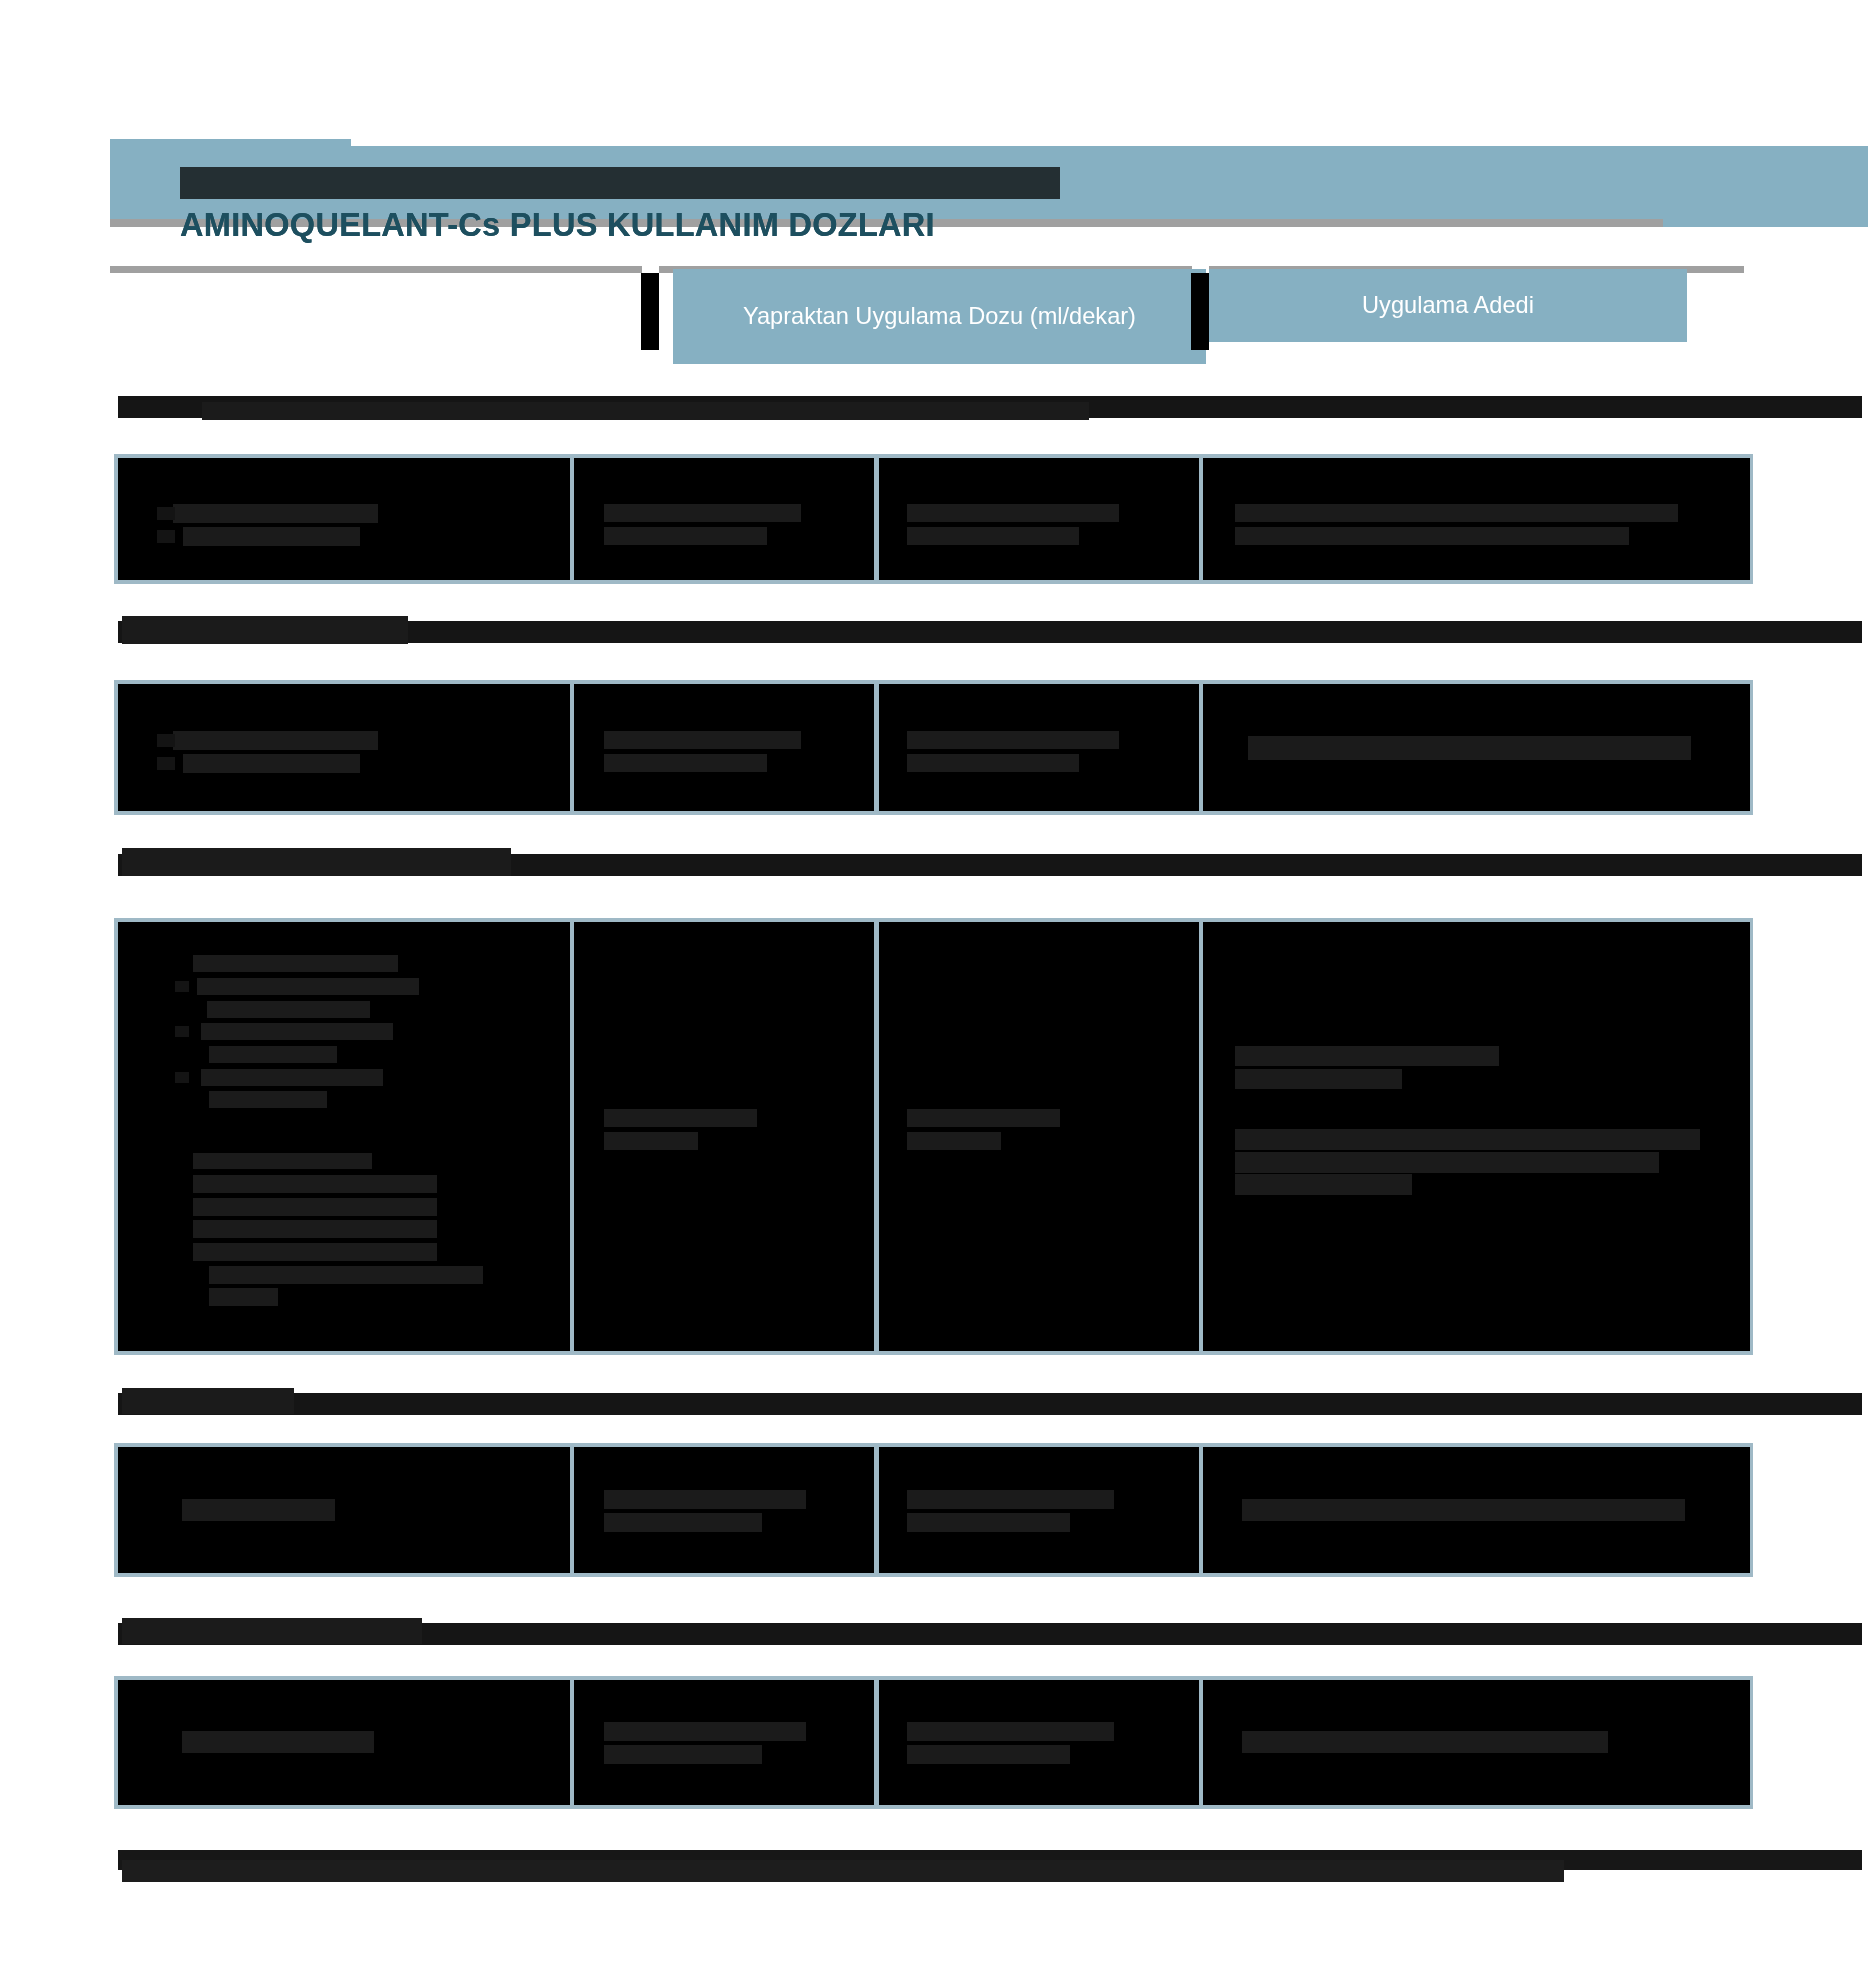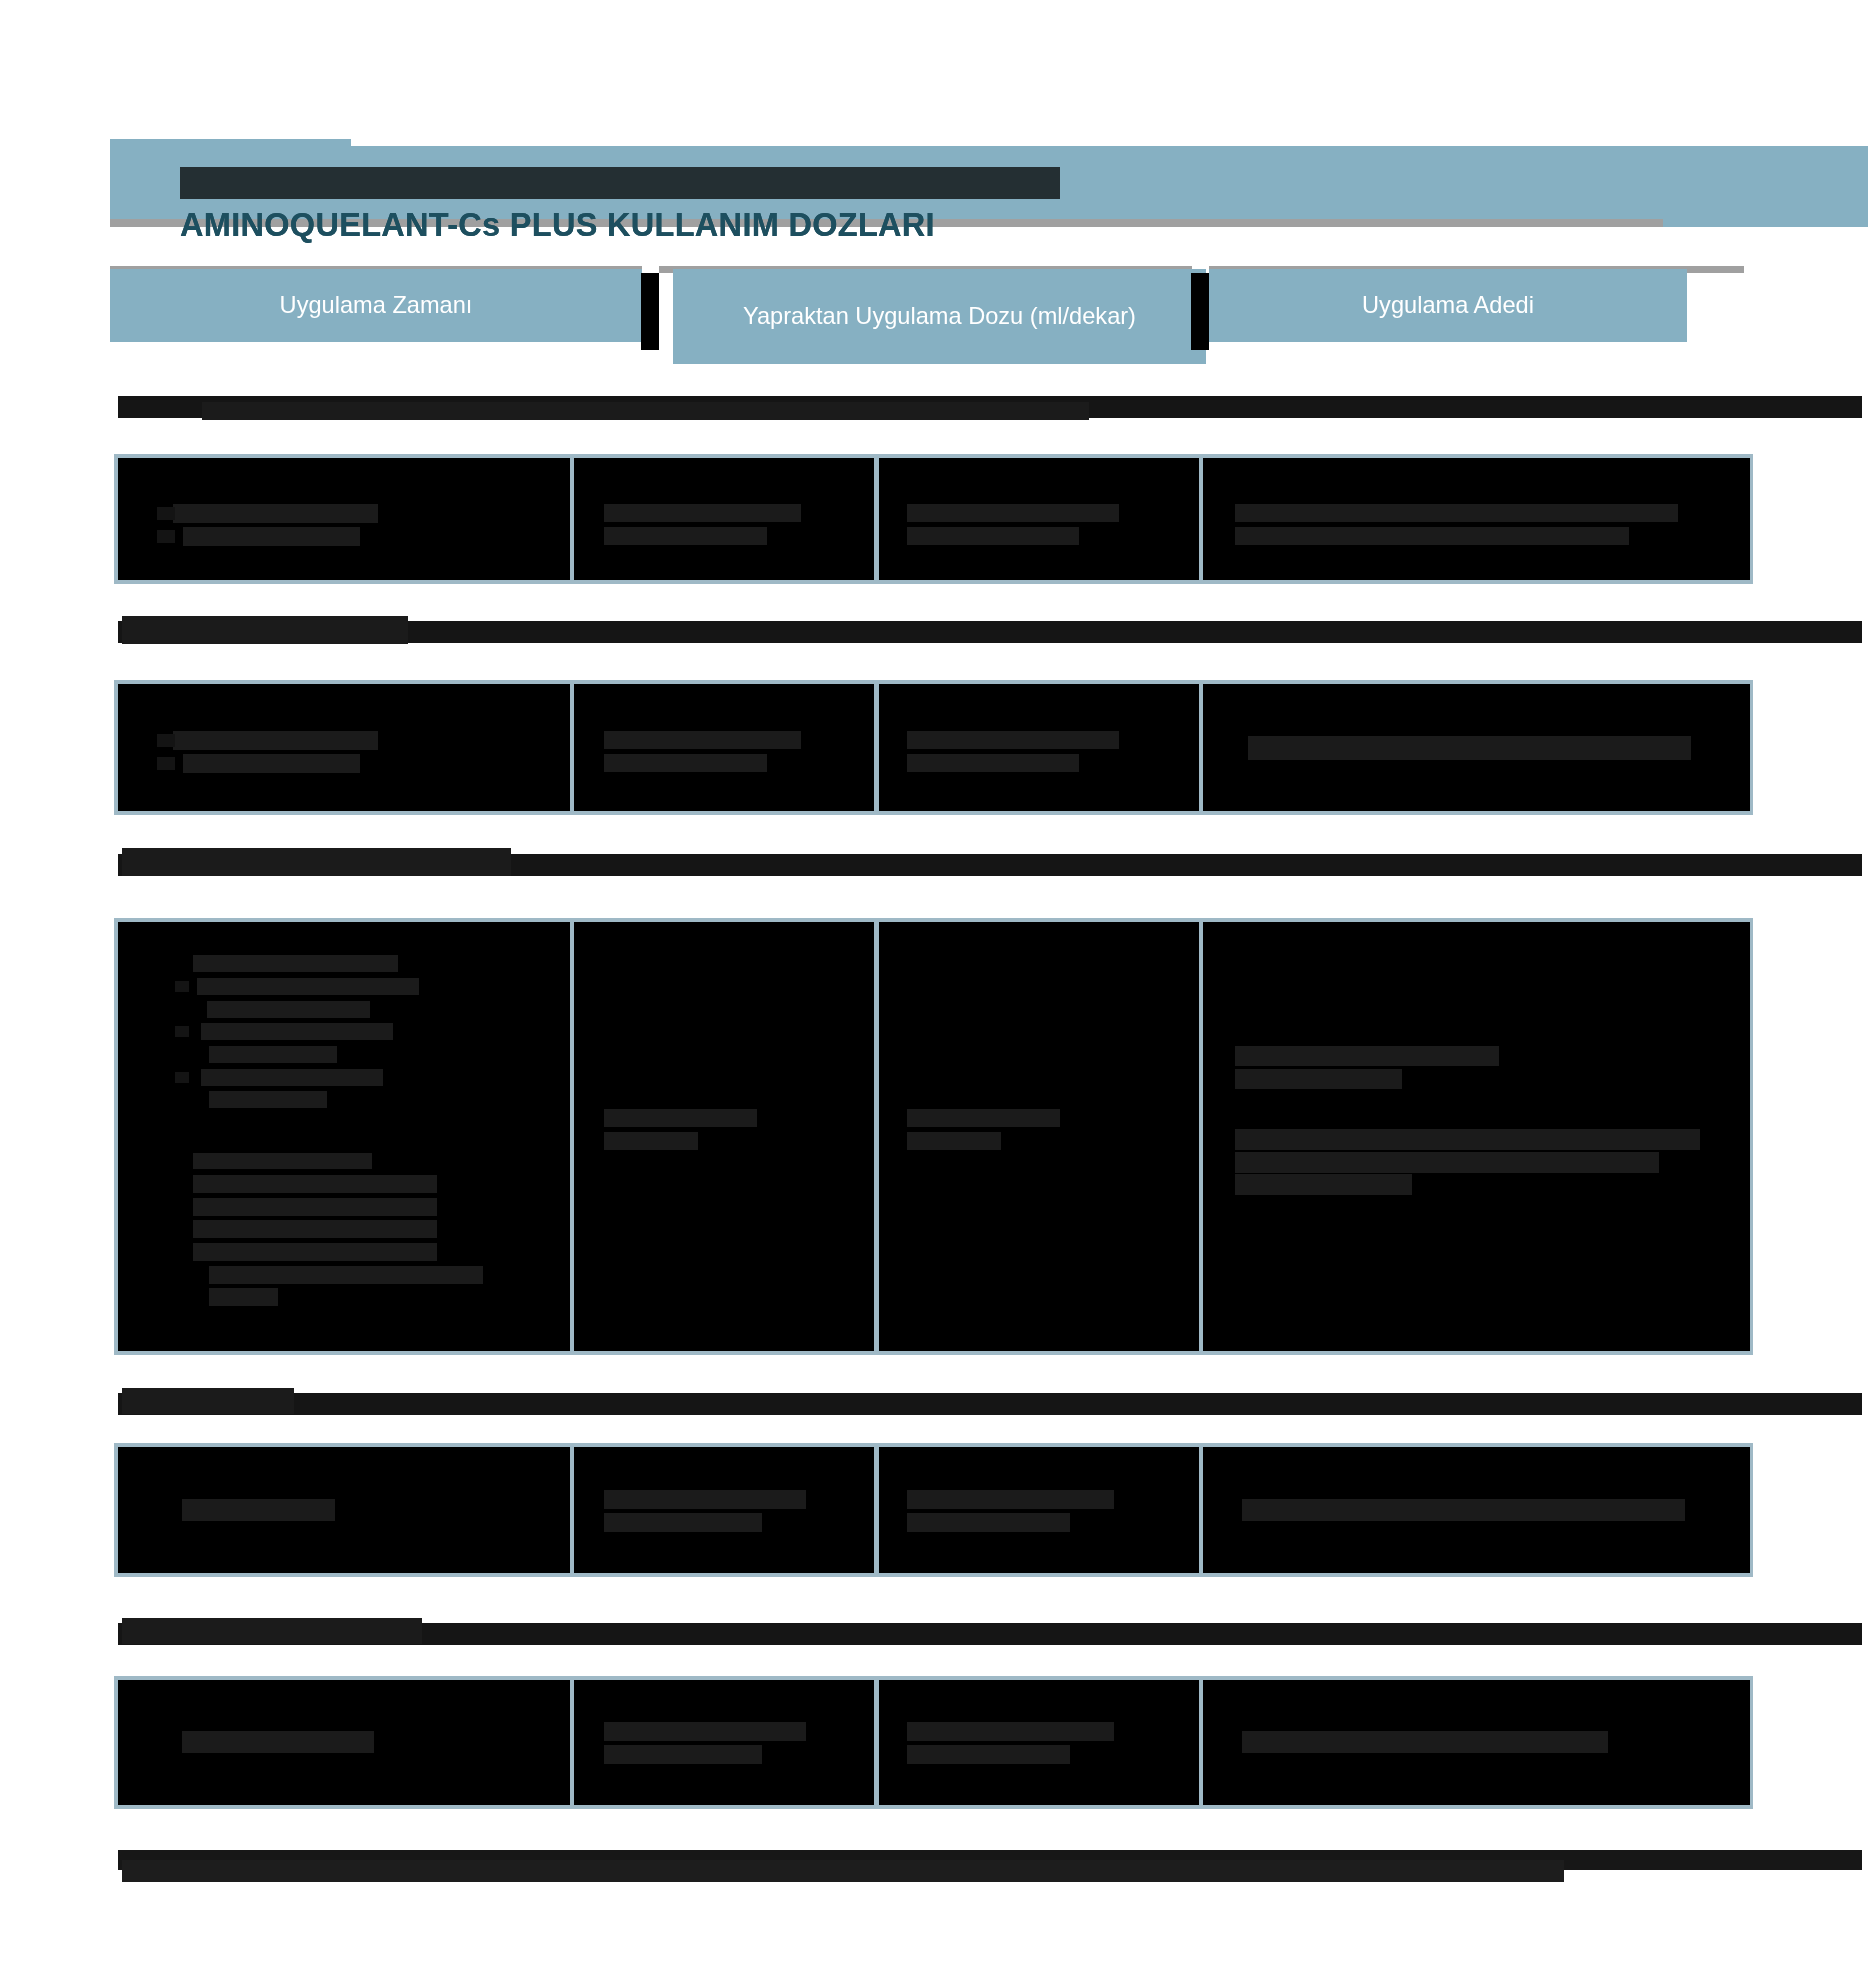--- a/index.html
+++ b/index.html
@@ -131,23 +131,20 @@
 
 <div id="page">
 
   <div class="title-tab"></div>
   <div class="title-banner"></div>
   <div class="title-banner-shadow"></div>
   <div class="title-text">AMINOQUELANT-Cs PLUS KULLANIM DOZLARI</div>
   <div class="title-redact"></div>
 
   <div class="hdr-shadow" style="left:110px; top:266px; width:532px;"></div>
-  <div class="hdr-cell" style="left:110px; top:269px; width:532px; height:73px;">
-    <span>Uygulama Zamanı</span>
-  </div>
   <div class="hdr-divider" style="left:641px; top:273px; height:77px;"></div>
 
   <div class="hdr-shadow" style="left:659px; top:266px; width:533px;"></div>
   <div class="hdr-cell" style="left:673px; top:269px; width:533px; height:95px;">
     <span>Yapraktan Uygulama Dozu (ml/dekar)</span>
   </div>
   <div class="hdr-divider" style="left:1191px; top:273px; height:77px;"></div>
 
   <div class="hdr-shadow" style="left:1209px; top:266px; width:535px;"></div>
   <div class="hdr-cell" style="left:1209px; top:269px; width:478px; height:73px;">

